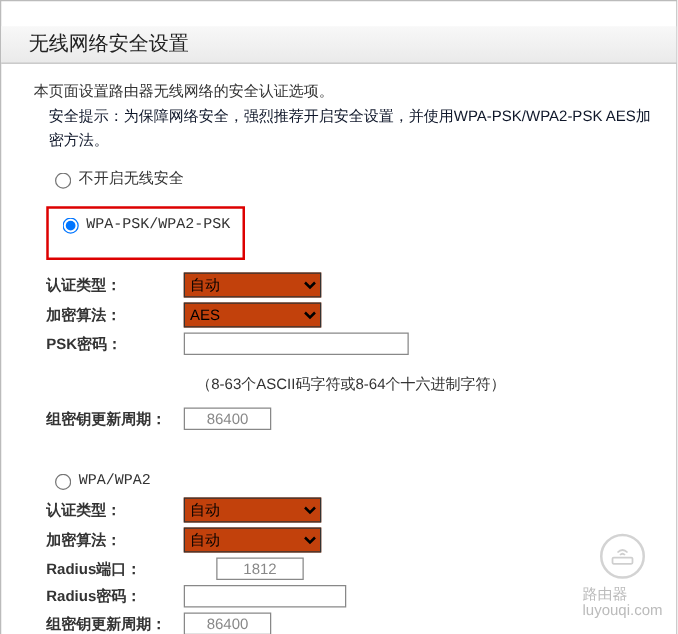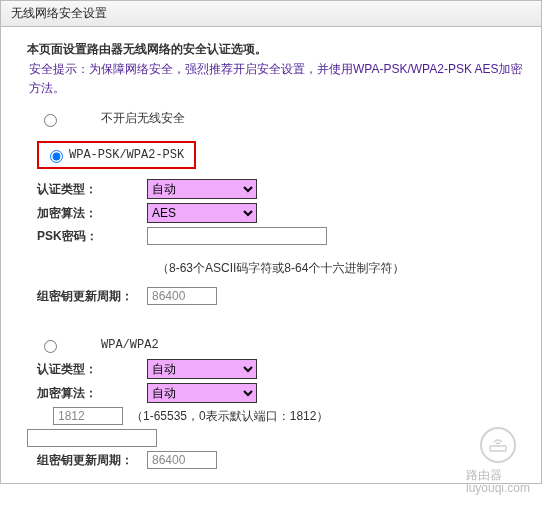--- a/index.html
+++ b/index.html
@@ -11,50 +11,49 @@
     color: #333;
     width: 542px;
   }
   .panel {
     border: 1px solid #bbb;
     margin: 0;
   }
   .panel-header {
     background: linear-gradient(#f8f8f8, #eaeaea);
     border-bottom: 1px solid #bbb;
-    padding: 4px 10px;
-    font-size: 12px;
+    padding: 4px 22px;
+    font-size: 16px;
     color: #222;
+    margin-top: 20px;
   }
   .panel-body {
     padding: 10px 18px 10px 26px;
   }
   .intro-text {
     margin: 4px 0 2px 0;
-    font-weight: bold;
   }
   .warning-text {
-    color: #4c1d95;
-    margin: 2px 0 12px 2px;
+    color: #0f172a;
+    margin: 2px 0 12px 12px;
     line-height: 1.6;
   }
   .radio-row {
     display: flex;
     align-items: center;
     margin: 6px 0 14px 12px;
-    gap: 38px;
   }
   .radio-row input[type="radio"] {
     margin-right: 6px;
   }
   .highlight-box {
     display: inline-flex;
     align-items: center;
     border: 2px solid #d00;
-    padding: 4px 10px 4px 6px;
+    padding: 4px 10px 19px 6px;
     margin: 0 0 6px 10px;
   }
   .highlight-box input[type="radio"] {
     margin-right: 6px;
   }
   .monolabel {
     font-family: "Courier New", monospace;
     font-size: 12px;
     letter-spacing: 0;
   }
@@ -68,29 +67,30 @@
     padding-left: 10px;
     font-weight: bold;
   }
   .form-control {
     flex: 0 0 auto;
   }
   select {
     width: 110px;
     height: 20px;
     border: 1px solid #333;
-    background: #f0abfc;
+    background: #c2410c;
     font-size: 12px;
   }
   input[type="text"], input[type="password"] {
     height: 18px;
     border: 1px solid #888;
     padding: 0 4px;
     font-size: 12px;
     background: #fff;
+    text-align: center;
   }
   .input-psk { width: 180px; }
   .input-short { width: 70px; background: #eee; color: #888; }
   .input-mid { width: 130px; }
   .hint {
     margin: 15px 0 10px 130px;
     color: #333;
   }
   .inline-hint {
     margin-left: 8px;
@@ -199,27 +199,28 @@
       <div class="form-label">加密算法：</div>
       <div class="form-control">
         <select>
           <option>自动</option>
         </select>
       </div>
     </div>
 
 
     <div class="form-row">
+      <div class="form-label">Radius端口：</div>
       <div class="form-control" style="display:flex;align-items:center;margin-left:26px;">
         <input type="text" class="input-short" value="1812" style="">
-        <span class="inline-hint">（1-65535，0表示默认端口：1812）</span>
-      </div>
-    </div>
-
-    <div class="form-row">
+      </div>
+    </div>
+
+    <div class="form-row">
+      <div class="form-label">Radius密码：</div>
       <div class="form-control">
         <input type="password" class="input-mid" value="" style="">
       </div>
     </div>
 
     <div class="form-row">
       <div class="form-label">组密钥更新周期：</div>
       <div class="form-control">
         <input type="text" class="input-short" value="86400" style="">
       </div>

